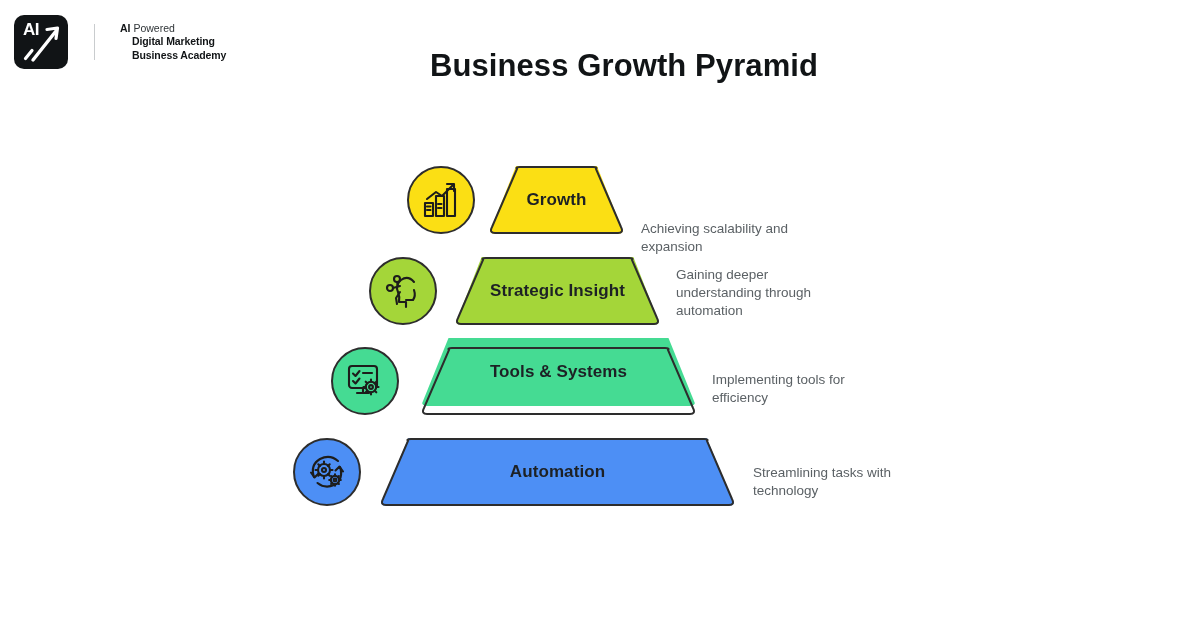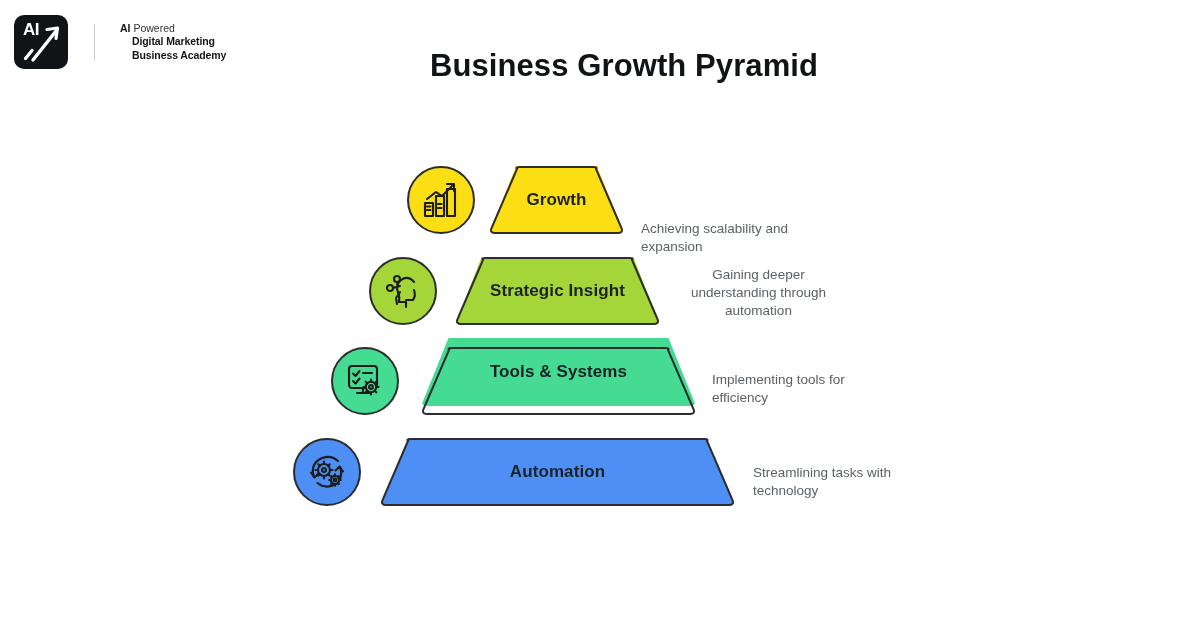--- a/index.html
+++ b/index.html
@@ -162,21 +162,21 @@
         </svg>
       </div>
       <div class="tier-shape" style="left:455px; top:257px; width:205px; height:68px; background:#A4D639;
                   clip-path: polygon(13% 0%, 87% 0%, 100% 100%, 0% 100%);
                   border:none; border-radius:6px;">
         <span class="tier-label">Strategic Insight</span>
       </div>
       <svg style="position:absolute; left:455px; top:257px;" width="205" height="68">
         <path d="M28 3 Q26 1 31 1 L174 1 Q179 1 177 3 L202 61 Q205 67 199 67 L6 67 Q0 67 3 61 Z" fill="none" stroke="#2d2d2d" stroke-width="2"></path>
       </svg>
-      <div class="tier-desc" style="left:676px; top:266px; width:165px;text-align:center;">Gaining deeper understanding through automation</div>
+      <div class="tier-desc" style="left:676px; top:266px; width:165px;">Gaining deeper understanding through automation</div>
     </div>
 
     <div class="tier">
       <div class="tier-icon" style="left:331px; top:347px; width:68px; height:68px; background:#45DB93;">
         <svg width="42" height="42" viewBox="0 0 42 42">
           <g fill="none" stroke="#1d1d1b" stroke-width="2.1" stroke-linecap="round" stroke-linejoin="round">
             <rect x="5" y="6" width="28" height="22" rx="3"></rect>
             <path d="M19 28 L19 33 M13 33 L25 33"></path>
             <path d="M9 13.5 L11.5 16 L15.5 11"></path>
             <path d="M9 21 L11.5 23.5 L15.5 18.5"></path>

